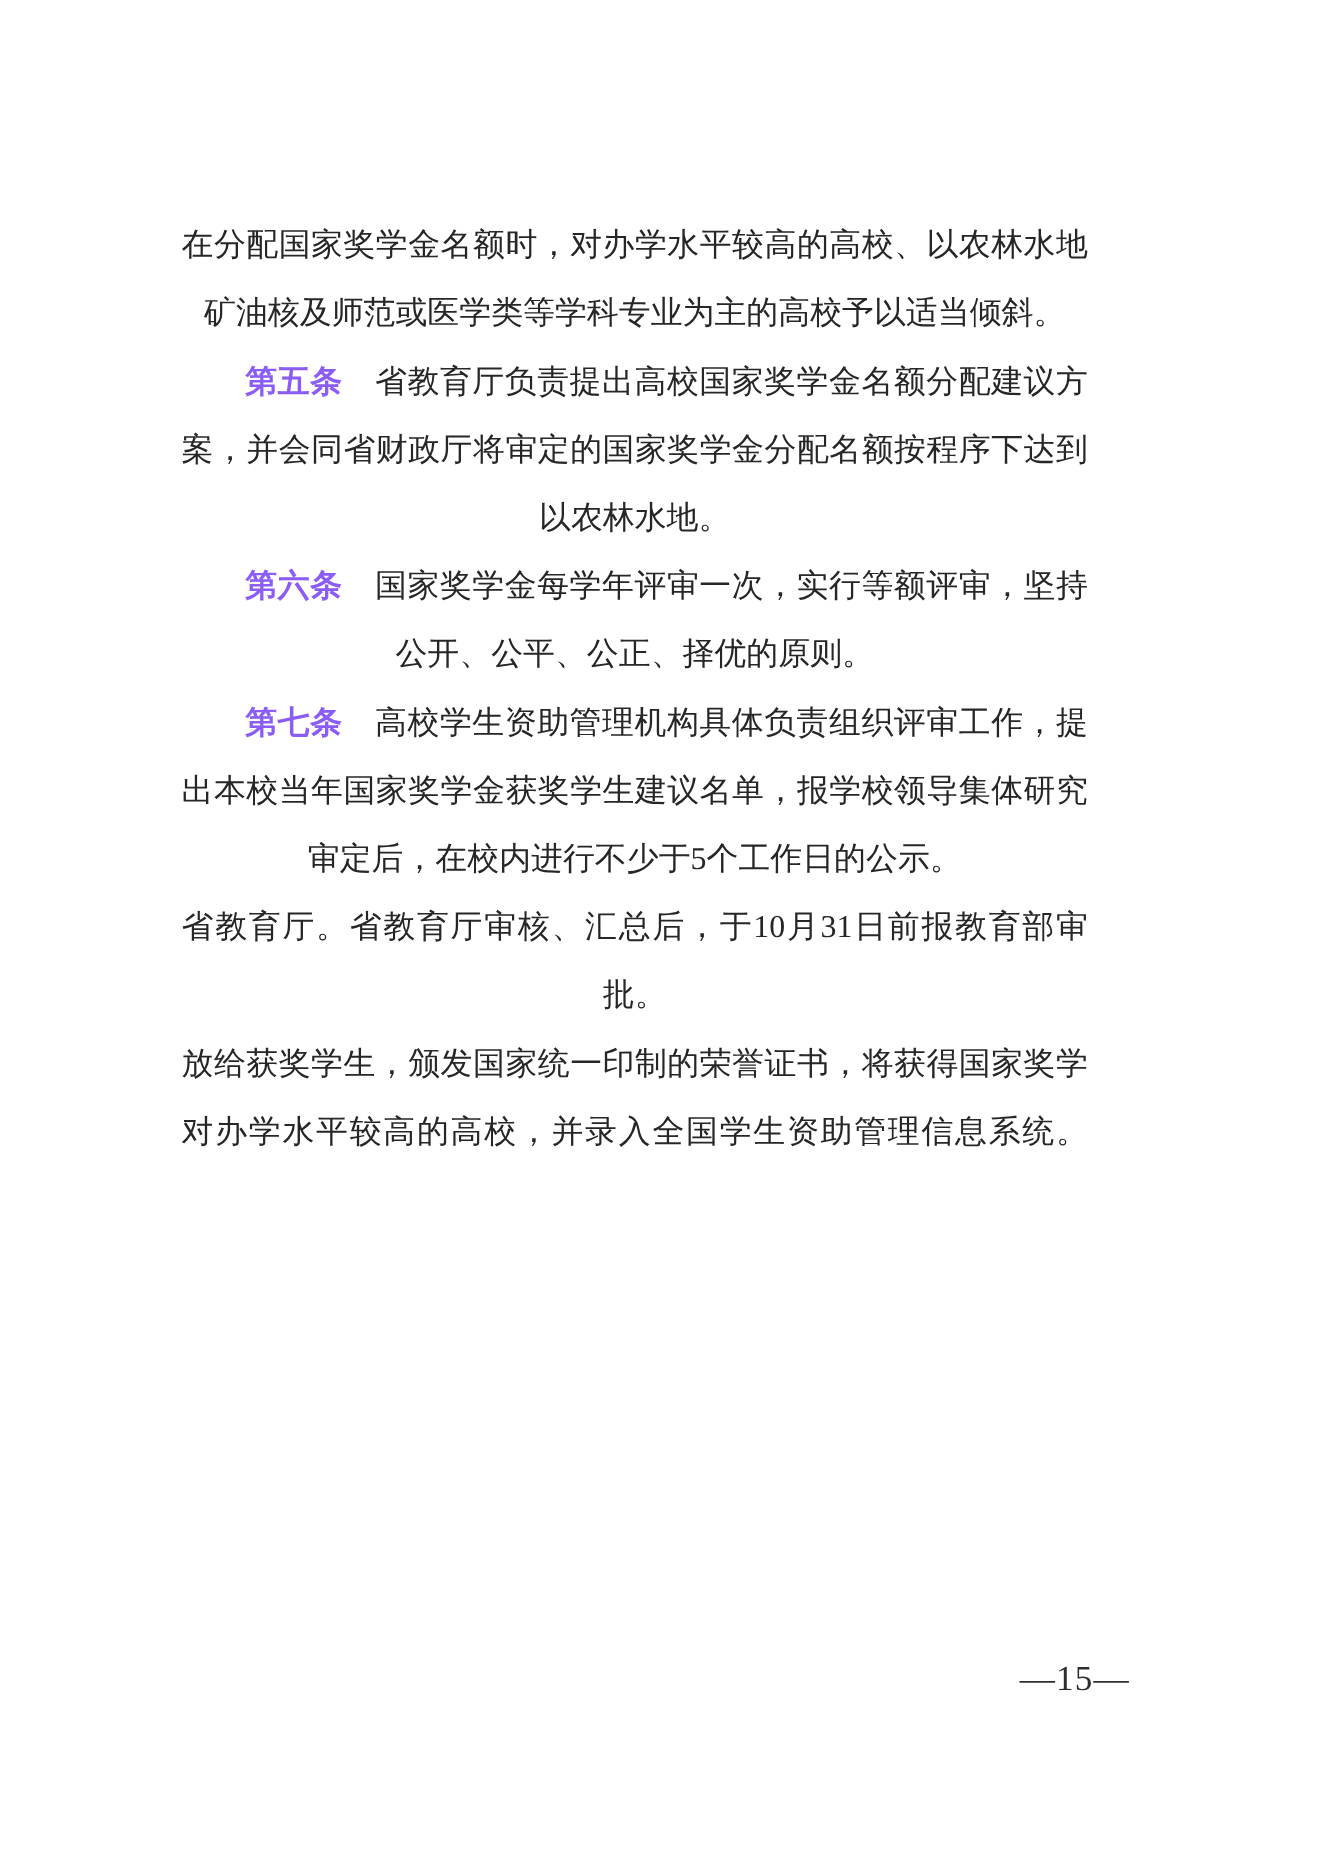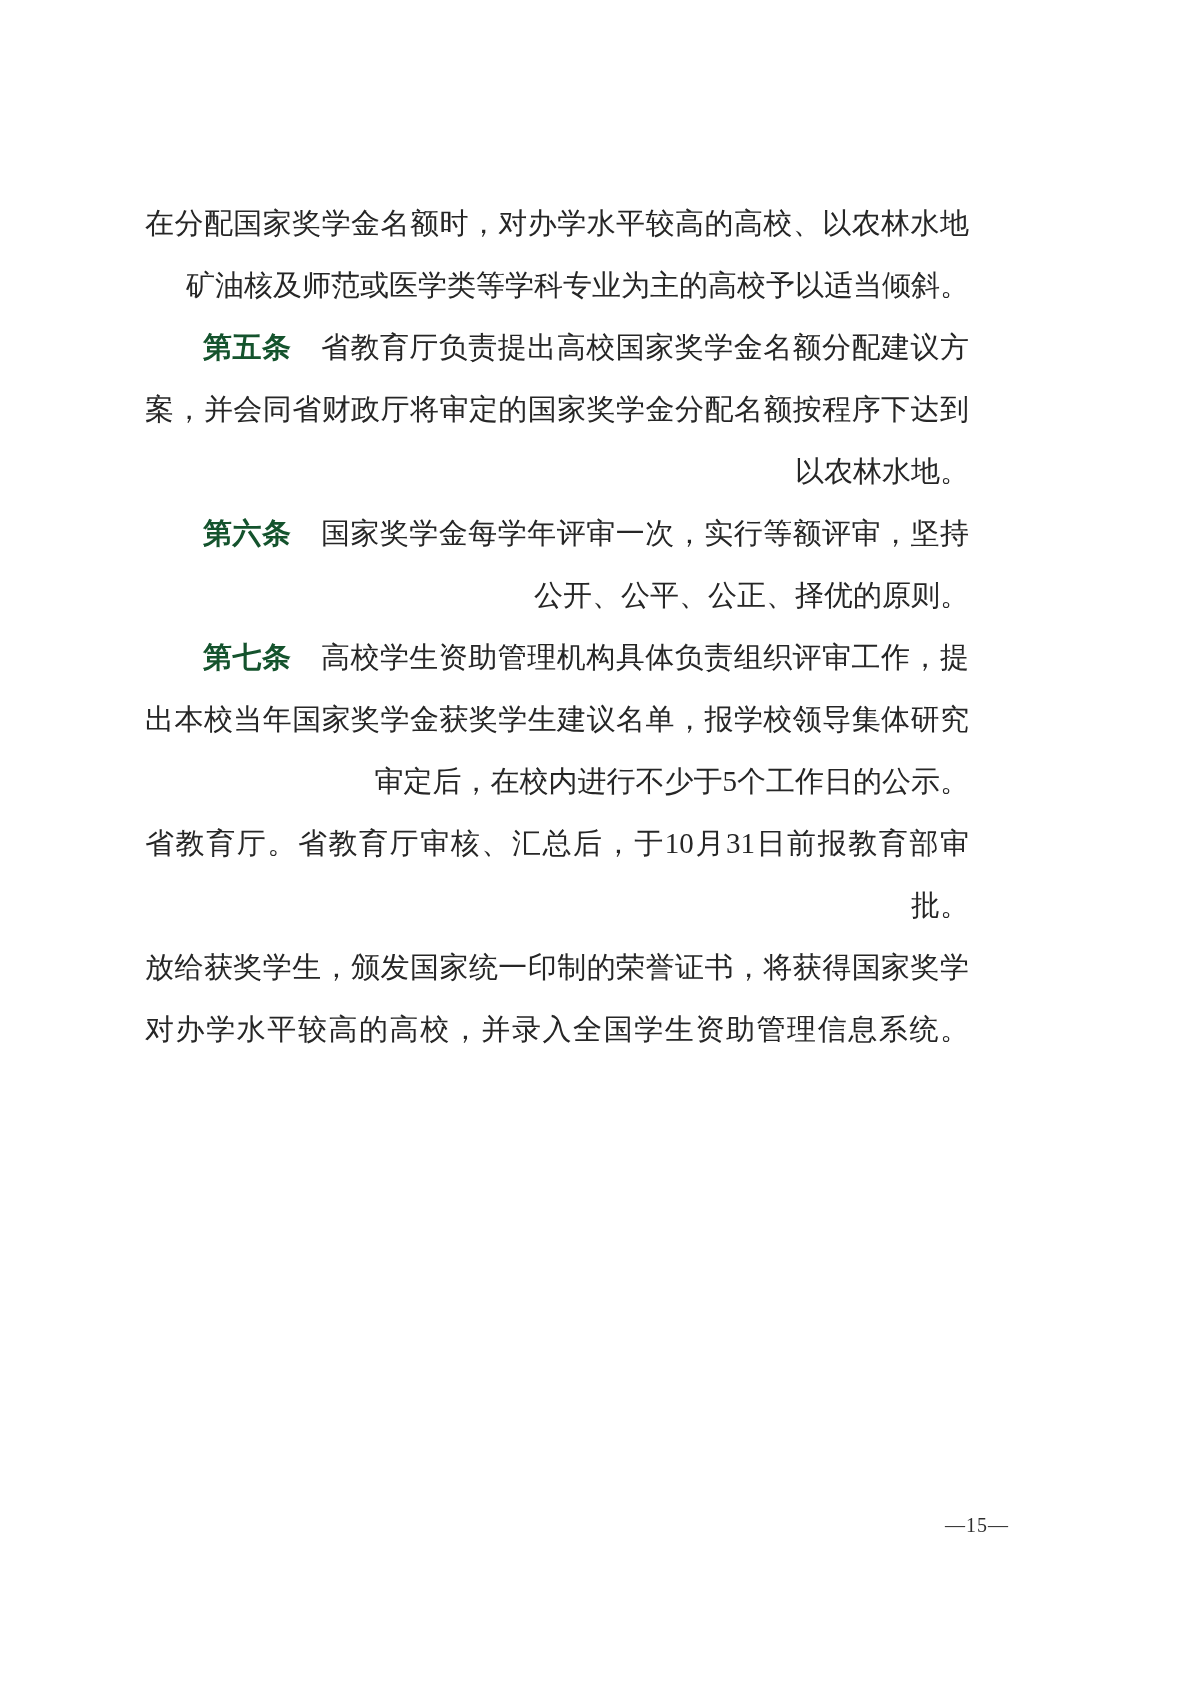--- a/index.html
+++ b/index.html
@@ -10,56 +10,56 @@
   .page {
     position: relative;
     width: 1200px;
     height: 1694px;
     background: #ffffff;
     overflow: hidden;
     font-family: "Liberation Serif", "DejaVu Serif", serif;
   }
   .doc-body {
     position: absolute;
-    left: 145px;
+    left: 165px;
     top: 192px;
     width: 824px;
   }
   .paragraph {
     margin: 0;
     padding: 0;
   }
   .line {
     height: 62px;
     line-height: 62px;
     font-size: 29px;
     color: #262626;
-    text-align: right;
+    text-align: center;
   }
   .line.just {
     text-align: justify;
     text-align-last: justify;
     text-justify: inter-character;
   }
   .line.indent {
     padding-left: 58px;
   }
   .seg {
     font-weight: 400;
   }
   .seg.bold {
     font-weight: 700;
-    color: #14532d;
+    color: #8b5cf6;
   }
   .page-number {
     position: absolute;
     left: 922px;
     top: 1505px;
     width: 110px;
-    font-size: 20px;
+    font-size: 32px;
     line-height: 40px;
     color: #2e2e2e;
     text-align: center;
     letter-spacing: 1px;
     font-family: "Liberation Serif", "DejaVu Serif", serif;
   }
 </style>
 </head>
 <body>
 

